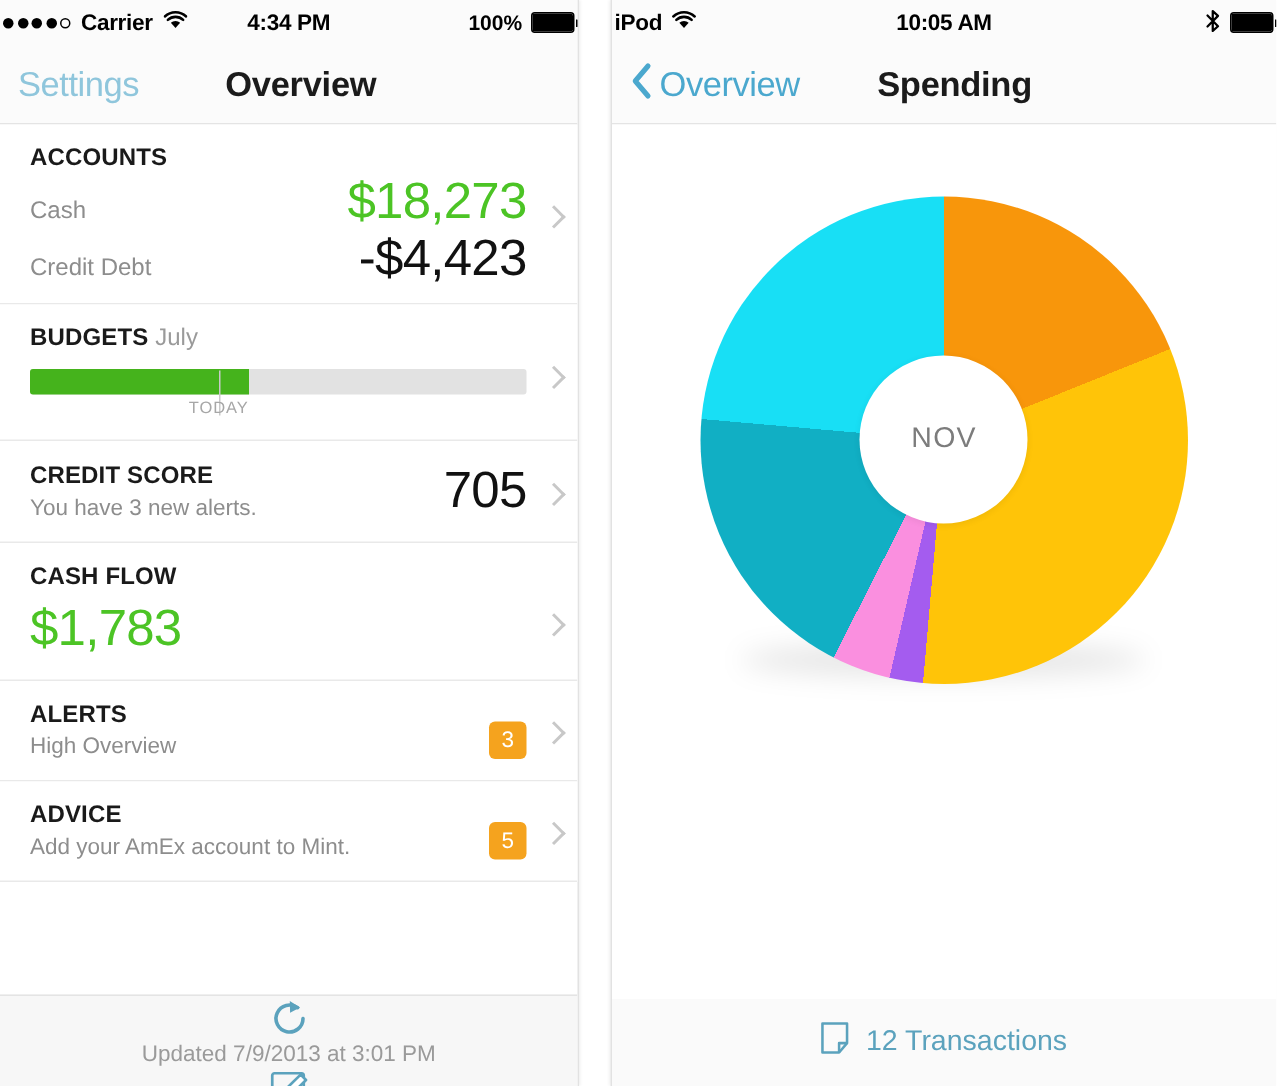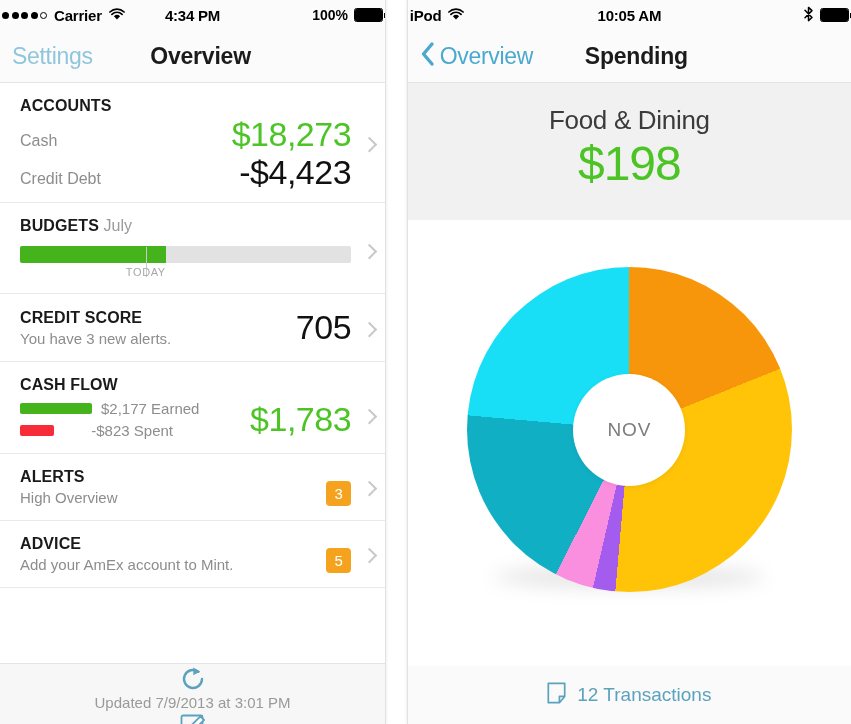--- a/index.html
+++ b/index.html
@@ -451,30 +451,20 @@
             <div class="row-sub">You have 3 new alerts.</div>
           </div>
           <div class="score-value">705</div>
         </div>
         <span class="chevron"></span>
       </div>
 
       <div class="row">
         <div class="row-title">CASH FLOW</div>
         <div class="cf-body">
-          <div class="cf-legend">
-            <div class="cf-line">
-              <span class="cf-bar earned"></span>
-              <span class="cf-amt">$2,177 Earned</span>
-            </div>
-            <div class="cf-line">
-              <span class="cf-bar spent"></span>
-              <span class="cf-amt" style="text-align:right">-$823 Spent</span>
-            </div>
-          </div>
           <div class="cf-total">$1,783</div>
         </div>
         <span class="chevron" style="top:58%"></span>
       </div>
 
       <div class="row">
         <div class="split-row">
           <div>
             <div class="row-title">ALERTS</div>
             <div class="row-sub">High Overview</div>
@@ -544,25 +534,20 @@
         <span>
           <svg width="16" height="26" viewBox="0 0 16 26">
             <path d="M12 3 L3.5 13 L12 23" stroke="#4ba8ce" stroke-width="3.4" fill="none" stroke-linecap="round" stroke-linejoin="round"></path>
           </svg>
         </span>
         <span class="nav-back-label" style="color:#4ba8ce">Overview</span>
       </div>
       <div class="nav-title">Spending</div>
     </div>
 
-    <div class="spend-header">
-      <div class="spend-cat">Food &amp; Dining</div>
-      <div class="spend-amt">$198</div>
-      <div class="notch"></div>
-    </div>
 
     <div class="donut-area">
       <div class="donut-shadow"></div>
       <div class="donut" id="donut" style="background: conic-gradient(rgb(248, 150, 11) 0deg, rgb(248, 150, 11) 68deg, rgb(255, 196, 8) 68deg, rgb(255, 196, 8) 185deg, rgb(164, 92, 239) 185deg, rgb(164, 92, 239) 193deg, rgb(250, 143, 223) 193deg, rgb(250, 143, 223) 207deg, rgb(17, 175, 196) 207deg, rgb(17, 175, 196) 275deg, rgb(24, 223, 245) 275deg, rgb(24, 223, 245) 360deg); border-radius: 50%;">
         <div class="donut-hole">NOV</div>
       </div>
     </div>
 
     <div class="tx-bar">
       <span>

